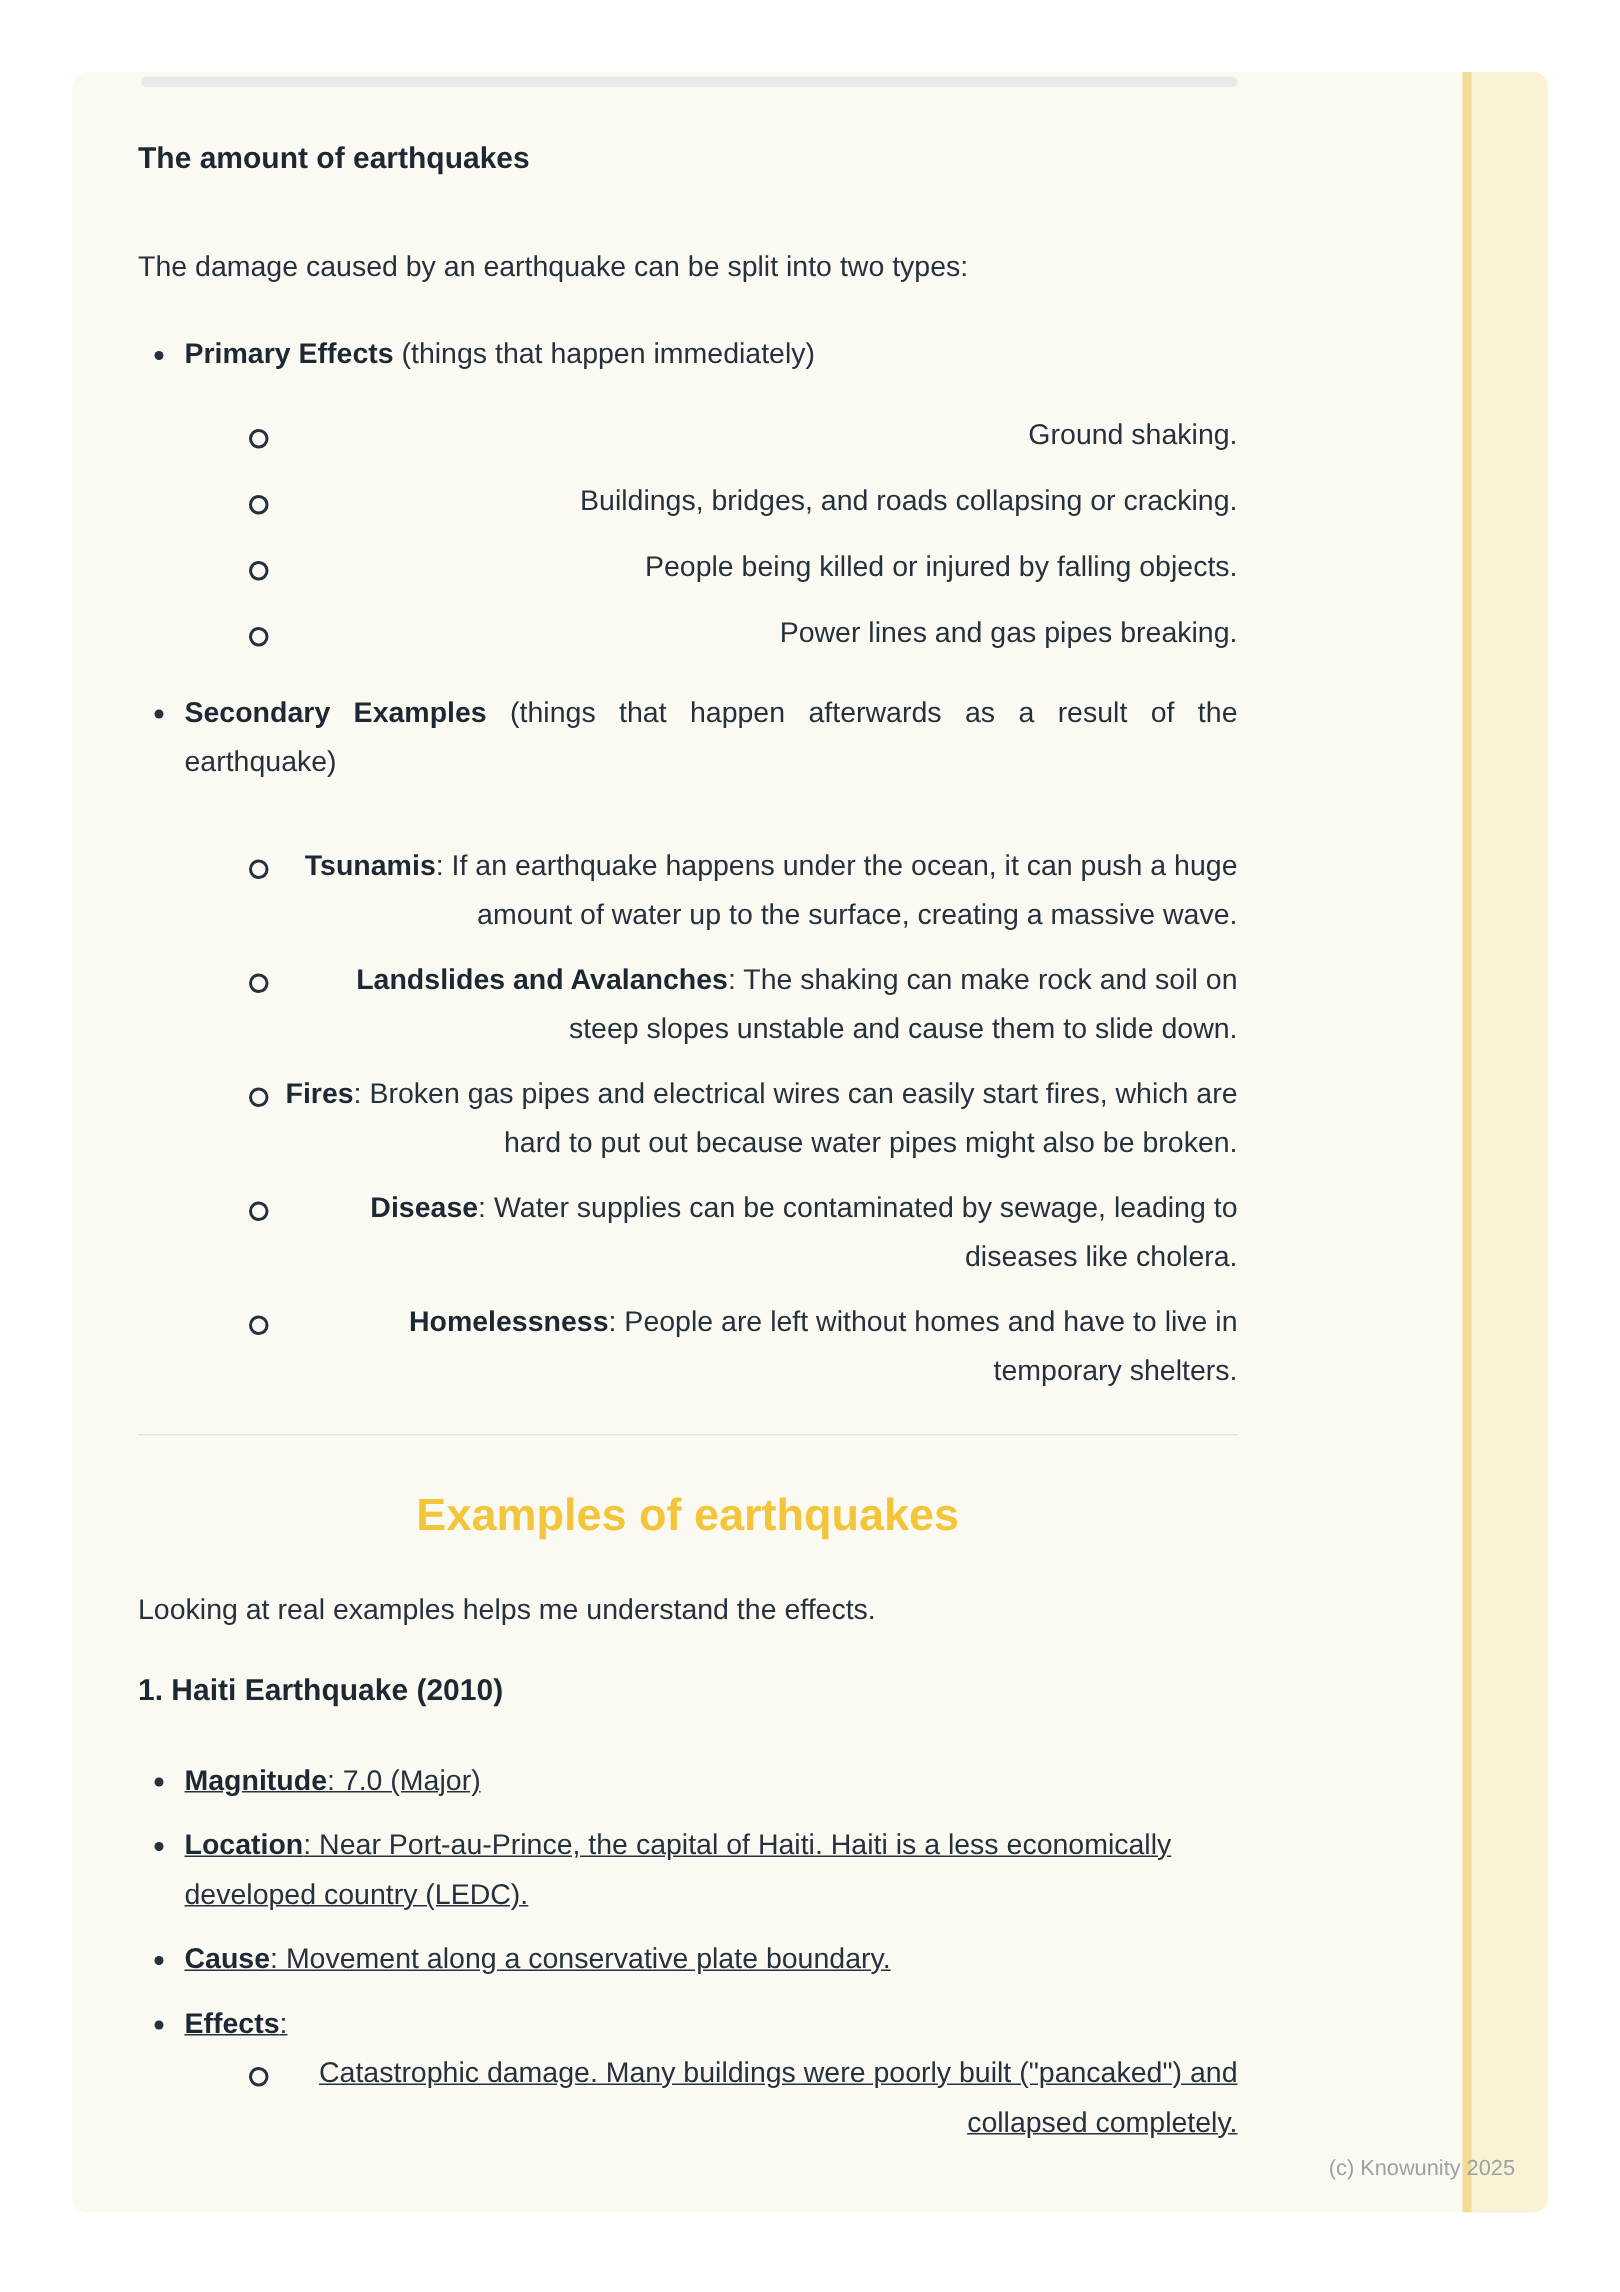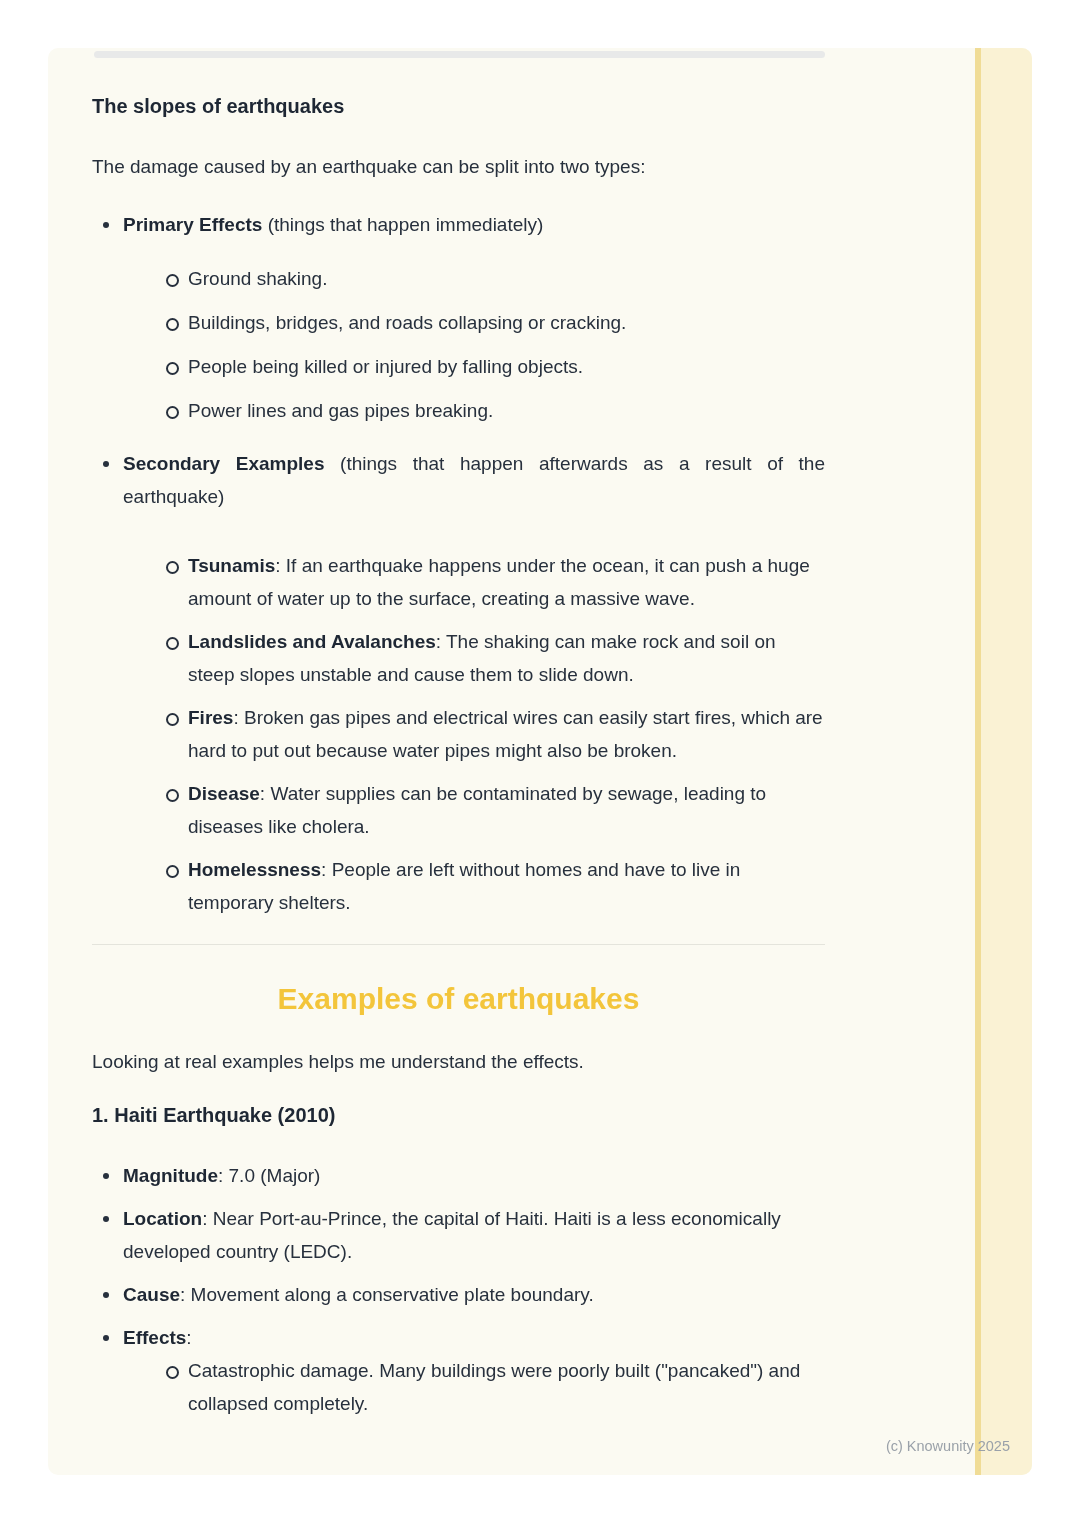--- a/index.html
+++ b/index.html
@@ -56,21 +56,21 @@
     font-weight:700;
     color:var(--heading);
   }
   .subhead.first{margin-top:47px;}
   .subhead.h-example{margin-top:26px;}
   p.body-par{
     font-size:19px;
     line-height:33px;
     color:var(--text);
   }
-  p.intro{margin-top:32px;}
+  p.intro{margin-top:44px;}
   p.lead2{margin-top:28px;}
   ul{list-style:none;}
   li{
     font-size:19px;
     line-height:33px;
     color:var(--text);
   }
   strong{font-weight:700;color:var(--heading);}
   .l1 > li{
     position:relative;
@@ -82,21 +82,21 @@
     left:11px; top:14px;
     width:6px; height:6px;
     border-radius:50%;
     background:var(--text);
   }
   .l2{margin-left:34px;}
   .l2 > li{
     position:relative;
     padding-left:31px;
     margin-bottom:11px;
-    text-align:left;
+    text-align:right;
   }
   .l2 > li:last-child{margin-bottom:0;}
   .l2 > li::before{
     content:"";
     position:absolute;
     left:9px; top:12px;
     width:9px; height:9px;
     border-radius:50%;
     border:2px solid var(--text);
     background:transparent;
@@ -116,21 +116,21 @@
     width:100%;
   }
   h2.yellow-head{
     margin-top:35px;
     font-size:30px;
     line-height:37px;
     font-weight:700;
     color:var(--accent-yellow);
     text-align:center;
   }
-  .facts{margin-top:32px;}
+  .facts{margin-top:32px;text-decoration:underline;}
   .facts > li{margin-bottom:10px;}
   .facts > li:last-child{margin-bottom:0;}
   .sub-effects{margin-top:0;}
   .sub-effects > li{margin-bottom:10px;}
   .watermark{
     position:absolute;
     top:1390px; right:22px;
     font-size:14.5px;
     line-height:17px;
     color:var(--muted);
@@ -139,21 +139,21 @@
 </style>
 </head>
 <body>
 
 <div class="card">
   <div class="top-edge"></div>
   <div class="stripe"></div>
 
   <div class="content">
 
-    <h3 class="subhead first">The slopes of earthquakes</h3>
+    <h3 class="subhead first">The amount of earthquakes</h3>
 
     <p class="body-par intro">The damage caused by an earthquake can be split into two types:</p>
 
     <ul class="l1 effects-list">
       <li>
         <strong>Primary Effects</strong><span> (things that happen immediately)</span>
         <ul class="l2 sub-primary">
           <li>Ground shaking.</li>
           <li>Buildings, bridges, and roads collapsing or cracking.</li>
           <li>People being killed or injured by falling objects.</li>

